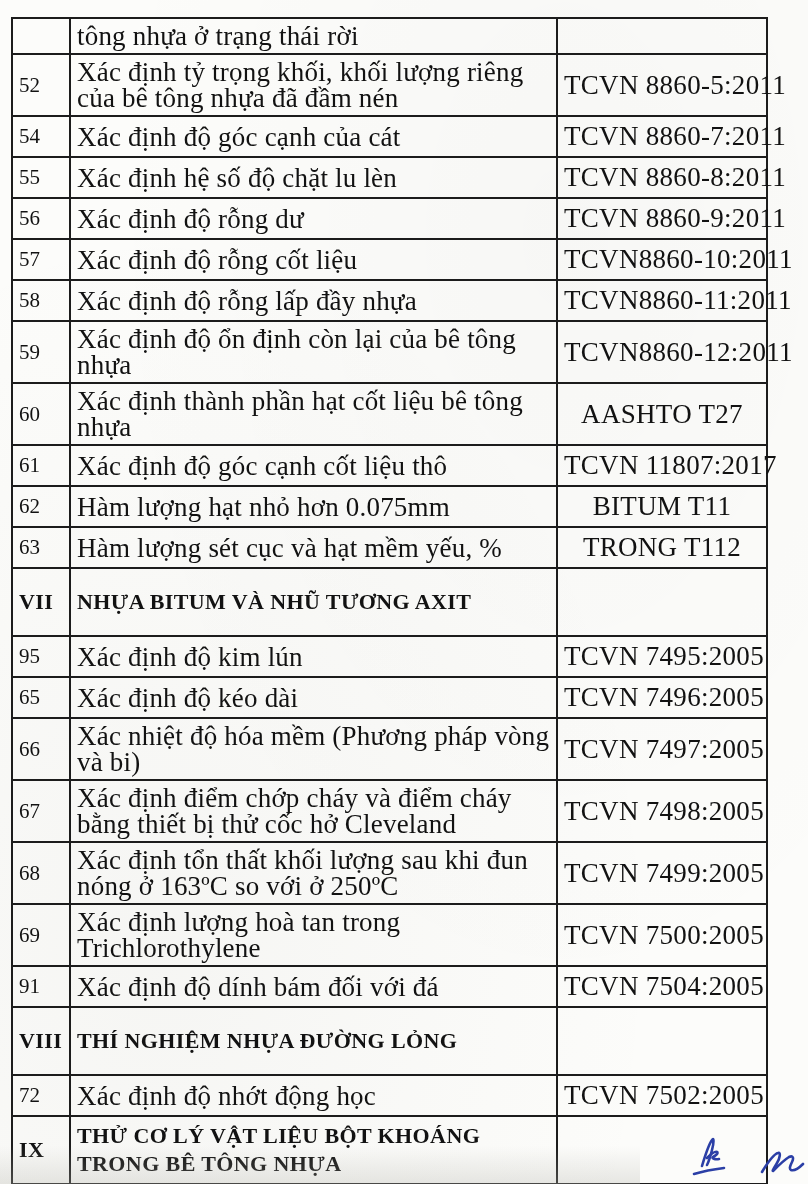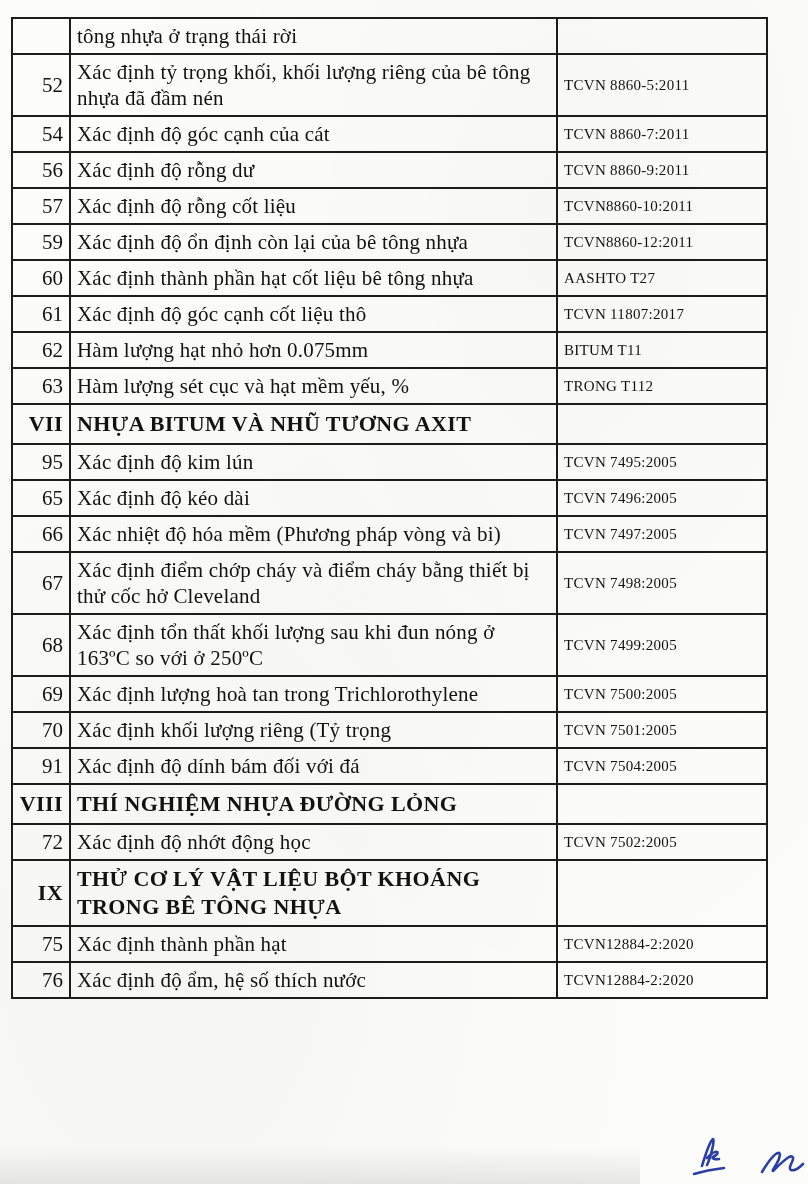--- a/index.html
+++ b/index.html
@@ -26,31 +26,31 @@
   }
   table.doc td{
     border:2px solid #1c1c1c;
     padding:4px 6px;
     vertical-align:middle;
   }
   col.c-no{width:58px;}
   col.c-desc{width:487px;}
   col.c-std{width:210px;}
   td.no{
-    text-align:right;font-size:21px;
+    text-align:left;font-size:21px;
   }
   td.desc{
-    font-size:21px;line-height:26px;padding-left:9px;letter-spacing:0.2px;
+    font-size:27px;line-height:26px;padding-left:9px;letter-spacing:0.2px;
   }
   td.std{
-    text-align:left;font-size:15px;letter-spacing:0.3px;white-space:nowrap;
+    text-align:center;font-size:27px;letter-spacing:0.3px;white-space:nowrap;
   }
   tr.item{height:34px;}
   tr.cont{height:32px;}
-  tr.section{height:40px;}
+  tr.section{height:68px;}
   tr.section td.no,
   tr.section td.desc{
     font-weight:bold;font-size:22px;letter-spacing:0.4px;
   }
   tr.section td.desc{line-height:28px;}
   tr.twoline{height:56px;}
   .handwriting{position:absolute;pointer-events:none;}
   .hw-1{left:688px;top:1136px;}
   .hw-2{left:756px;top:1142px;}
 </style>
@@ -75,28 +75,38 @@
         <td class="no">52</td>
         <td class="desc">Xác định tỷ trọng khối, khối lượng riêng của bê tông nhựa đã đầm nén</td>
         <td class="std">TCVN 8860-5:2011</td>
       </tr>
       <tr class="item">
         <td class="no">54</td>
         <td class="desc">Xác định độ góc cạnh của cát</td>
         <td class="std">TCVN 8860-7:2011</td>
       </tr>
       <tr class="item">
+        <td class="no">55</td>
+        <td class="desc">Xác định hệ số độ chặt lu lèn</td>
+        <td class="std">TCVN 8860-8:2011</td>
+      </tr>
+      <tr class="item">
         <td class="no">56</td>
         <td class="desc">Xác định độ rỗng dư</td>
         <td class="std">TCVN 8860-9:2011</td>
       </tr>
       <tr class="item">
         <td class="no">57</td>
         <td class="desc">Xác định độ rỗng cốt liệu</td>
         <td class="std">TCVN8860-10:2011</td>
+      </tr>
+      <tr class="item">
+        <td class="no">58</td>
+        <td class="desc">Xác định độ rỗng lấp đầy nhựa</td>
+        <td class="std">TCVN8860-11:2011</td>
       </tr>
       <tr class="item">
         <td class="no">59</td>
         <td class="desc">Xác định độ ổn định còn lại của bê tông nhựa</td>
         <td class="std">TCVN8860-12:2011</td>
       </tr>
       <tr class="item">
         <td class="no">60</td>
         <td class="desc">Xác định thành phần hạt cốt liệu bê tông nhựa</td>
         <td class="std">AASHTO T27</td>
@@ -143,25 +153,20 @@
       </tr>
       <tr class="twoline">
         <td class="no">68</td>
         <td class="desc">Xác định tổn thất khối lượng sau khi đun nóng ở 163ºC so với ở 250ºC</td>
         <td class="std">TCVN 7499:2005</td>
       </tr>
       <tr class="item">
         <td class="no">69</td>
         <td class="desc">Xác định lượng hoà tan trong Trichlorothylene</td>
         <td class="std">TCVN 7500:2005</td>
-      </tr>
-      <tr class="item">
-        <td class="no">70</td>
-        <td class="desc">Xác định khối lượng riêng (Tỷ trọng</td>
-        <td class="std">TCVN 7501:2005</td>
       </tr>
       <tr class="item">
         <td class="no">91</td>
         <td class="desc">Xác định độ dính bám đối với đá</td>
         <td class="std">TCVN 7504:2005</td>
       </tr>
       <tr class="section">
         <td class="no">VIII</td>
         <td class="desc">THÍ NGHIỆM NHỰA ĐƯỜNG LỎNG</td>
         <td class="std"></td>

